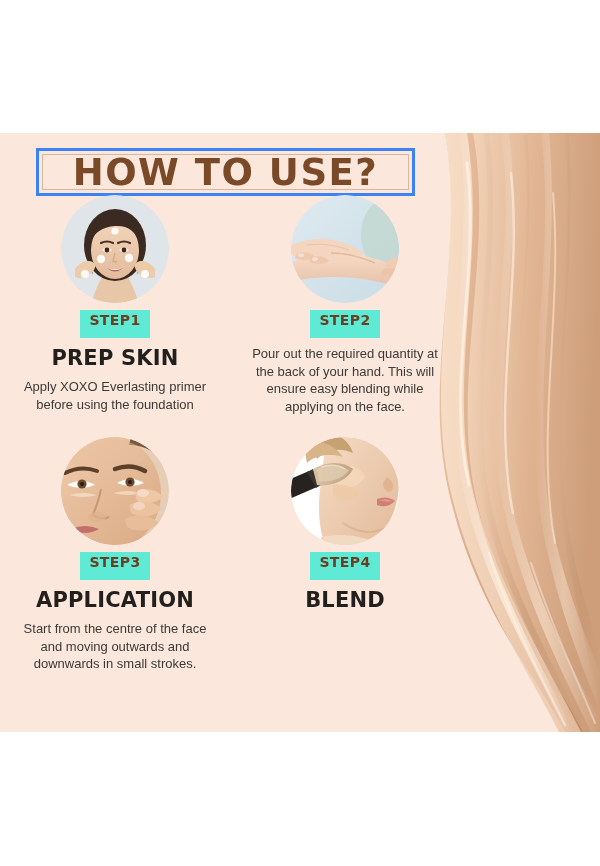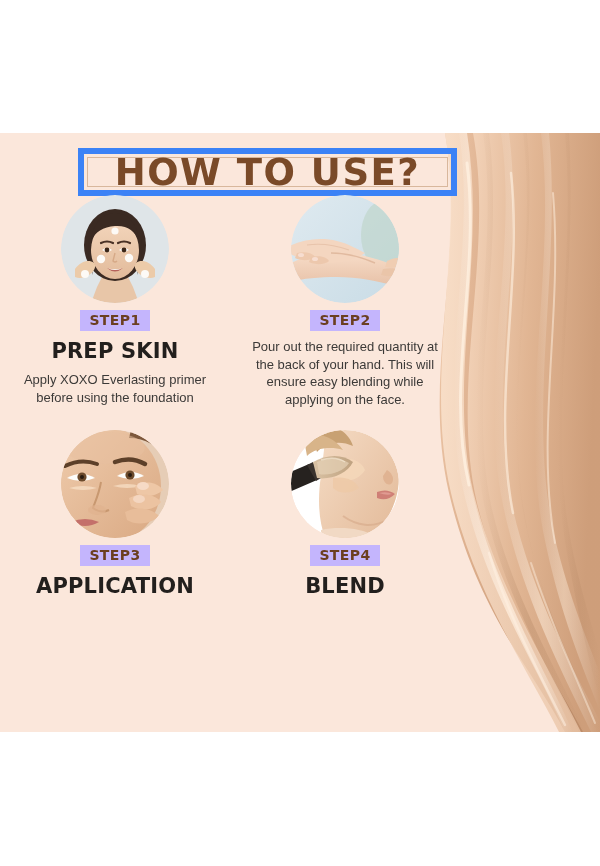--- a/index.html
+++ b/index.html
@@ -27,23 +27,23 @@
     width:185px;height:599px;
     overflow:hidden;
   }
   .swatch-wrap svg{display:block;}
 
   
   .title-box{
     position:absolute;
     left:36px;top:15px;
     width:379px;height:48px;
-    border:6px solid #3b82f6;
+    border:3px solid #3b82f6;
     box-sizing:border-box;
-    display:flex;align-items:center;justify-content:center;margin-left:42px;
+    display:flex;align-items:center;justify-content:center;
   }
   .title-box .inner{
     position:absolute;left:3px;top:3px;right:3px;bottom:3px;
     border:1px solid #d8b79c;
     box-sizing:border-box;
     pointer-events:none;
   }
   .title-text{
     font-family:"DejaVu Sans", sans-serif;
     font-size:37px;
@@ -78,27 +78,27 @@
     border-radius:50%;
     overflow:hidden;
     position:relative;
     flex:0 0 auto;
   }
   .photo svg{display:block;width:108px;height:108px;}
 
   
   .badge{
     margin-top:7px;
-    background:#c4b5fd;
+    background:#5eead4;
     color:#6b3f21;
     font-family:"DejaVu Sans", sans-serif;
     font-weight:bold;
     font-size:14px;
     letter-spacing:0.4px;
-    padding:2px 9px 3px 9px;
+    padding:2px 9px 10px 9px;
     line-height:1.15;
   }
 
   
   .step-title{
     margin-top:9px;
     font-family:"DejaVu Sans", sans-serif;
     font-weight:bold;
     font-size:21px;
     letter-spacing:0.2px;
@@ -342,20 +342,21 @@
               <path d="M74,56 C84,50 96,52 102,60 C96,66 84,68 76,64 Z" fill="#eec7a6"></path>
               <path d="M68,68 C80,62 94,64 100,72 C94,80 80,82 70,76 Z" fill="#ecc3a1"></path>
               <path d="M64,82 C76,76 90,78 98,86 C90,94 76,96 66,90 Z" fill="#e8bd9a"></path>
               <ellipse cx="82" cy="56" rx="6" ry="4" fill="#f6dac6"></ellipse>
               <ellipse cx="78" cy="69" rx="6" ry="4" fill="#f4d6c0"></ellipse>
             </g>
           </svg>
         </div>
         <div class="badge">STEP3</div>
         <div class="step-title">APPLICATION</div>
+        <div class="step-body">Start from the centre of the face and moving outwards and downwards in small strokes.</div>
       </div>
 
       <div class="cell c2">
         <div class="photo">
           <svg viewBox="0 0 108 108" xmlns="http://www.w3.org/2000/svg">
             <defs>
               <clipPath id="c4">
                   <circle cx="54" cy="54" r="54"></circle>
                 </clipPath>
               <linearGradient id="sk4" x1="0" y1="0" x2="1" y2="1">

